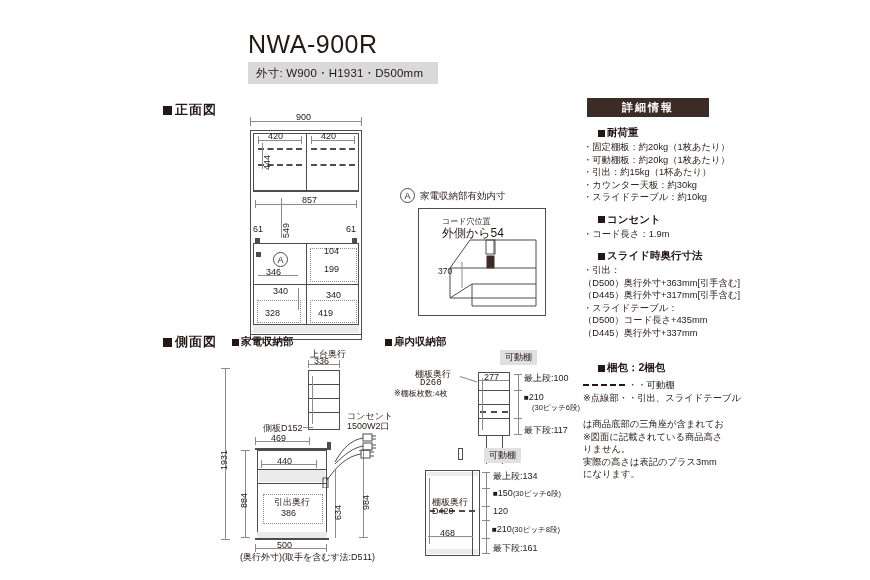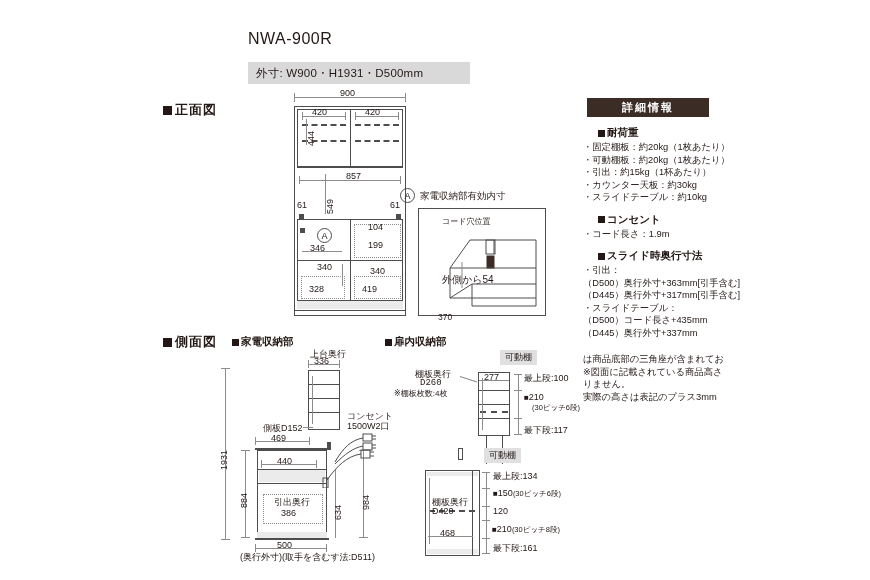--- a/index.html
+++ b/index.html
@@ -9,25 +9,25 @@
     font-family:"Liberation Sans","DejaVu Sans",sans-serif;
     color:#231815;
     position:relative;
     overflow:hidden;
     -webkit-font-smoothing:antialiased;
   }
   .abs{position:absolute;}
   
   #model-title{
     left:248px;top:30px;
-    font-size:16px;letter-spacing:.5px;color:#231815;
+    font-size:25px;letter-spacing:.5px;color:#231815;
   }
   #dim-bar{
     left:248px;top:62px;
-    width:222px;height:22px;
+    width:190px;height:22px;
     background:#d9d9d9;
     display:flex;align-items:center;
     padding-left:8px;box-sizing:border-box;
     font-size:11.5px;color:#231815;letter-spacing:.2px;
   }
   
   .sec-head{
     font-size:13px;font-weight:bold;color:#231815;
     display:flex;align-items:center;gap:3px;letter-spacing:1px;
   }
@@ -87,21 +87,21 @@
 <body>
 
 <div class="abs" id="model-title">NWA-900R</div>
 <div class="abs" id="dim-bar">外寸: W900・H1931・D500mm</div>
 
 <div class="abs sec-head" style="left:163px;top:101px;">
   <span class="sq"></span>
   <span>正面図</span>
 </div>
 
-<div class="abs" id="front-view" style="left:250px;top:88px;width:130px;height:230px;margin-left:44px;">
+<div class="abs" id="front-view" style="left:250px;top:112px;width:130px;height:230px;">
 
   <div class="ln hl thin" style="left:0px;top:9px;width:112px;"></div>
   <div class="ln vl thin" style="left:0px;top:5px;height:9px;"></div>
   <div class="ln vl thin" style="left:111px;top:5px;height:9px;"></div>
   <div class="dim" style="left:46px;top:0px;">900</div>
 
   <div class="panel-box" style="left:0px;top:18px;width:112px;height:210px;"></div>
 
   <div class="panel-box" style="left:3px;top:21px;width:106px;height:58px;"></div>
   <div class="ln vl" style="left:56px;top:21px;height:58px;"></div>
@@ -168,38 +168,38 @@
   <div class="abs fill-gray" style="left:3px;top:213px;width:106px;height:8px;"></div>
 </div>
 
 <div class="abs" id="detail-a" style="left:400px;top:188px;width:160px;height:135px;">
   <div class="circ" style="left:0px;top:0px;">A</div>
   <div class="cap-b" style="left:20px;top:2px;">家電収納部有効内寸</div>
 
   <div class="detail-frame" style="left:18px;top:20px;width:128px;height:108px;"></div>
 
   <div class="cap" style="left:42px;top:28px;font-size:8px;">コード穴位置</div>
-  <div class="cap" style="left:42px;top:37px;font-size:10px;margin-top:48px;">外側から54</div>
+  <div class="cap" style="left:42px;top:37px;font-size:12px;">外側から54</div>
 
   <svg class="abs" style="left:24px;top:44px;" width="118" height="80" viewBox="0 0 118 80">
     <polyline points="26,36 46,8 70,8 70,22" fill="none" stroke="#4d4d4d" stroke-width="1"></polyline>
     <polyline points="70,8 112,8" fill="none" stroke="#4d4d4d" stroke-width="1"></polyline>
     <rect x="62" y="8" width="9" height="14" fill="none" stroke="#4d4d4d" stroke-width="1"></rect>
     <rect x="63" y="24" width="7" height="12" fill="#3b2c26" stroke="#3b2c26"></rect>
     <line x1="26" y1="36" x2="112" y2="36" stroke="#4d4d4d" stroke-width="1"></line>
     <line x1="26" y1="36" x2="26" y2="66" stroke="#4d4d4d" stroke-width="1"></line>
     <line x1="26" y1="66" x2="112" y2="66" stroke="#4d4d4d" stroke-width="1"></line>
     <line x1="26" y1="66" x2="48" y2="52" stroke="#4d4d4d" stroke-width="1"></line>
     <line x1="48" y1="52" x2="112" y2="52" stroke="#4d4d4d" stroke-width="1"></line>
     <line x1="112" y1="8" x2="112" y2="74" stroke="#4d4d4d" stroke-width="1"></line>
     <line x1="48" y1="52" x2="48" y2="74" stroke="#4d4d4d" stroke-width="1"></line>
     <line x1="48" y1="74" x2="112" y2="74" stroke="#4d4d4d" stroke-width="1"></line>
     <line x1="38" y1="30" x2="38" y2="56" stroke="#8c8c8c" stroke-width="1"></line>
   </svg>
-  <div class="dim" style="left:38px;top:78px;font-size:8.5px;margin-top:46px;">370</div>
+  <div class="dim" style="left:38px;top:78px;font-size:8.5px;">370</div>
 </div>
 
 <div class="abs sec-head" style="left:163px;top:333px;">
   <span class="sq"></span>
   <span>側面図</span>
 </div>
 <div class="abs sub-head" style="left:232px;top:335px;">
   <span class="sq-s"></span>
   <span>家電収納部</span>
 </div>
@@ -398,20 +398,31 @@
       <span>スライド時奥行寸法</span>
     </div>
     <div class="blk-line">・引出：</div>
     <div class="blk-line">（D500）奥行外寸+363mm[引手含む]</div>
     <div class="blk-line">（D445）奥行外寸+317mm[引手含む]</div>
     <div class="blk-line">・スライドテーブル：</div>
     <div class="blk-line">（D500）コード長さ+435mm</div>
     <div class="blk-line">（D445）奥行外寸+337mm</div>
   </div>
 
+  <div class="blk" style="margin-top:22px;">
+    <div class="blk-title">
+      <span class="sq-s"></span>
+      <span>梱包：2梱包</span>
+    </div>
+    <div class="blk-line" style="margin-top:4px;">
+      <span class="legend-dash"></span><span>・・可動棚</span>
+    </div>
+    <div class="blk-line">※点線部・・引出、スライドテーブル</div>
+  </div>
 
   <div class="blk" style="margin-top:14px;">
     <div class="note">は商品底部の三角座が含まれてお</div>
     <div class="note">※図面に記載されている商品高さ</div>
     <div class="note">りません。</div>
     <div class="note">実際の高さは表記のプラス3mm</div>
+    <div class="note">になります。</div>
   </div>
 </div>
 
 </body></html>

